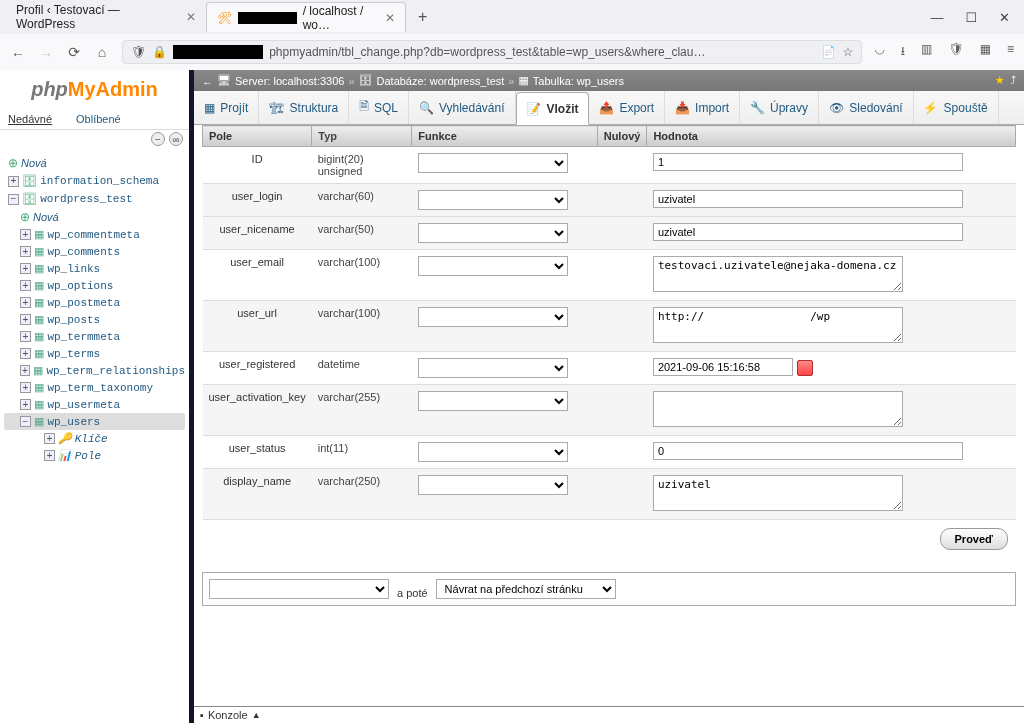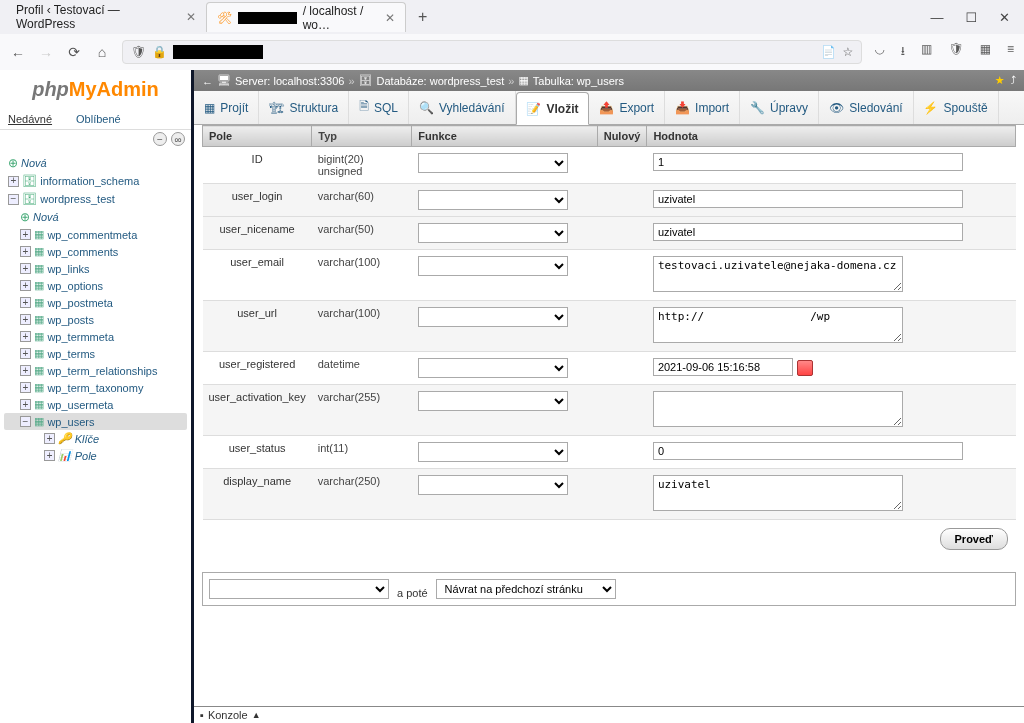--- a/index.html
+++ b/index.html
@@ -16,39 +16,39 @@
 .win-btns { margin-left: auto; display: flex; gap: 22px; padding-right: 14px; font-size: 13px; color: #444; }
 .addr-row { display: flex; align-items: center; height: 36px; padding: 0 10px; gap: 12px; background: #f9f9fb; }
 .nav-ico { width: 16px; text-align: center; color: #555; cursor: pointer; font-size: 14px; }
 .url-bar { flex: 1; display: flex; align-items: center; gap: 6px; background: #f0f0f4; border: 1px solid #ddd; border-radius: 4px; padding: 4px 8px; font-size: 12px; color: #555; }
 .url-bar .red2 { background: #000; height: 14px; width: 90px; display: inline-block; }
 .right-ico { display: flex; gap: 16px; }
 .right-ico span { color: #5a5a5a; cursor: pointer; }
 .ublock { color: #b00; }
 
 
-.sidebar { position: absolute; top: 70px; left: 0; width: 194px; height: calc(100% - 70px); background: #fff; border-right: 3px solid #0f172a; overflow: auto; }
+.sidebar { position: absolute; top: 70px; left: 0; width: 194px; height: calc(100% - 70px); background: #fff; border-right: 5px solid #0f172a; overflow: auto; }
 .logo { padding: 8px; text-align: center; }
 .logo-text { font-size: 20px; font-weight: bold; }
 .php { color: #777; font-style: italic; } .my { color: #f80; }
 .side-tabs { display: flex; gap: 24px; padding: 4px 8px; font-size: 11px; border-bottom: 1px solid #ddd; }
 .side-tabs span { cursor: pointer; color: #235a81; }
 .side-tabs .act { color: #333; text-decoration: underline; }
 .side-tools { display: flex; justify-content: flex-end; gap: 4px; padding: 2px 6px; }
 .tool { width: 14px; height: 14px; border: 1px solid #999; border-radius: 7px; display: inline-flex; align-items:center; justify-content:center; font-size:10px; color:#555; cursor:pointer; background:#eee;}
 .tree { padding: 6px 4px; font-size: 11px; }
 .tree-node { display: flex; align-items: center; gap: 3px; padding: 2px 0 2px 4px; white-space: nowrap; cursor: pointer; }
 .tree-node.l1 { padding-left: 16px; }
 .tree-node.l3 { padding-left: 40px; font-style: italic; }
 .exp { width: 11px; height: 11px; border: 1px solid #999; display: inline-flex; align-items:center; justify-content:center; font-size:10px; line-height:1; background:#eef; color:#555;}
 .db-ico { color: #4a7; font-size:12px; }
 .tbl-ico { color: #5a8; font-size:11px; }
 .new { color: #235a81; font-style: italic; }
 .sel { background: #ddd; border-radius:2px; }
-.link { color: #235a81; }
+.link { color: #235a81; font-family: Liberation Mono, monospace; }
 
 
 .main { position: absolute; top: 70px; left: 194px; width: calc(100% - 194px); height: calc(100% - 70px); overflow: hidden; display:flex; flex-direction:column;}
 .breadcrumb { background: #888; background: linear-gradient(#888,#777); color: #fff; padding: 4px 8px; font-size: 11px; display: flex; align-items: center; gap: 4px; }
 .breadcrumb .sep { color: #ccc; }
 .breadcrumb a { color: #fff; cursor:pointer; }
 .bc-right { margin-left:auto; display:flex; gap:6px; }
 .topmenu { background: linear-gradient(#f8f8f8,#eee); border-bottom: 1px solid #aaa; display: flex; padding: 0; font-size: 12px; }
 .topmenu .tab { padding: 6px 10px; display:flex; align-items:center; gap:5px; cursor:pointer; color:#235a81; border-right:1px solid #ddd; }
 .topmenu .tab.active { background:#fff; border:1px solid #aaa; border-bottom:1px solid #fff; border-radius:4px 4px 0 0; position:relative; top:1px; color:#333; font-weight:bold;}
@@ -99,20 +99,21 @@
   </div>
   <div class="addr-row">
     <span class="nav-ico">←</span>
     <span class="nav-ico" style="color:#ccc;">→</span>
     <span class="nav-ico">⟳</span>
     <span class="nav-ico">⌂</span>
     <div class="url-bar">
       <span>🛡</span>
       <span style="color:#b00;">🔒</span>
       <span class="red2"></span>
+      <span>phpmyadmin/tbl_change.php?db=wordpress_test&amp;table=wp_users&amp;where_clau…</span>
       <span style="margin-left:auto;">📄</span>
       <span>☆</span>
     </div>
     <div class="right-ico">
       <span>◡</span>
       <span>⭳</span>
       <span>▥</span>
       <span class="ublock">🛡</span>
       <span>▦</span>
       <span>≡</span>

